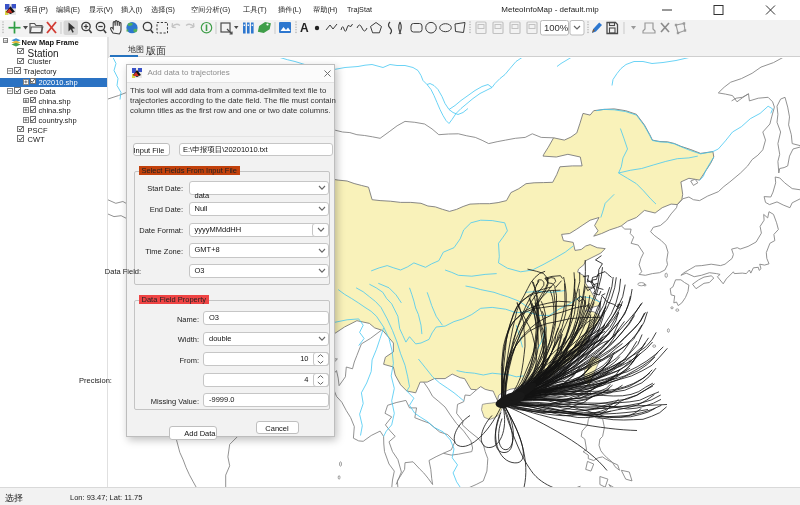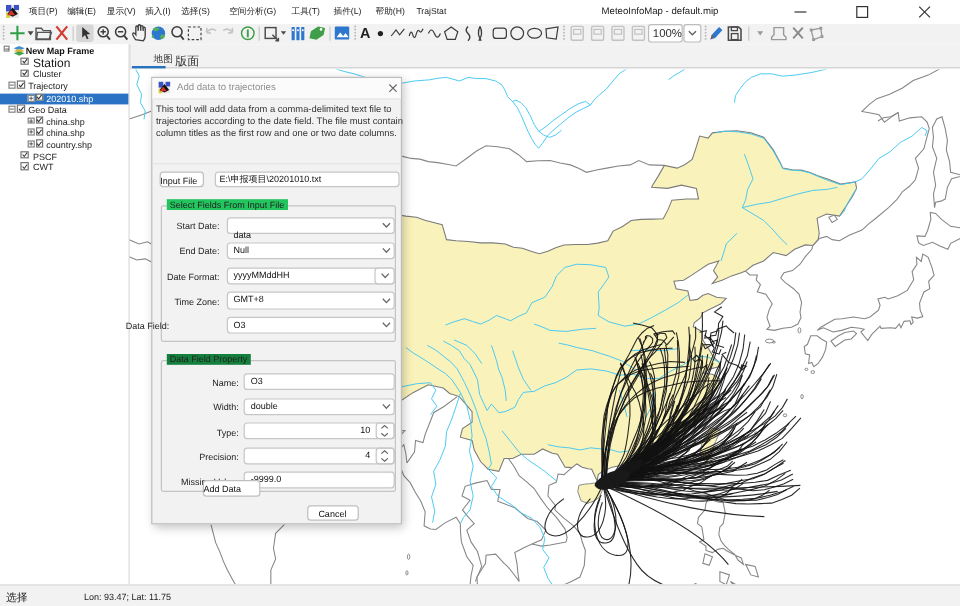--- a/index.html
+++ b/index.html
@@ -549,21 +549,21 @@
         <line x1="0.5" y1="0.5" x2="7.5" y2="7.5"></line>
         <line x1="7.5" y1="0.5" x2="0.5" y2="7.5"></line>
       </g>
     </svg>
     <div style="position:absolute;left:3px;top:20.5px;width:203px;font-size:7.8px;line-height:10.1px;color:#333;white-space:nowrap">This tool will add data from a comma-delimited text file to<br>trajectories according to the date field. The file must contain<br>column titles as the first row and one or two date columns.</div>
     <div style="position:absolute;left:0px;top:71px;width:100%;height:1px;background:#e4e4e4"></div>
     <div style="position:absolute;left:5.5px;top:77.5px;width:37px;height:13.5px;background:#fff;border:1px solid #bfbfbf;border-radius:3px;box-sizing:border-box;font-size:7.5px;color:#111;text-align:left;line-height:13.5px">Input File</div>
     <div style="position:absolute;left:52px;top:77.5px;width:154px;height:13.5px;background:#fff;border:1px solid #c6c6c6;border-radius:3px;box-sizing:border-box"></div>
     <div style="position:absolute;left:56px;top:79.7px;font-size:7.5px;color:#111">E:\申报项目\20201010.txt</div>
     <div style="position:absolute;left:6.5px;top:106px;width:196.5px;height:114px;border:1px solid #c4c4c4;border-radius:2px;box-sizing:border-box"></div>
-    <div style="position:absolute;left:11.5px;top:100.5px;background:#22c55e;padding:0 3px;font-size:7.5px;color:#222">Select Fields From Input File</div>
+    <div style="position:absolute;left:11.5px;top:100.5px;background:#c2410c;padding:0 3px;font-size:7.5px;color:#222">Select Fields From Input File</div>
     <div style="position:absolute;left:-64px;top:119.0px;width:120px;font-size:7.5px;color:#222;text-align:right">Start Date:</div>
     <div style="position:absolute;left:61.5px;top:115.5px;width:140px;height:14.5px;background:#fff;border:1px solid #c6c6c6;border-radius:3px;box-sizing:border-box"></div>
     <div style="position:absolute;left:67.5px;top:126px;font-size:7.5px;color:#111">data</div>
     <svg style="position:absolute;left:190.5px;top:120.25px" width="8" height="6" viewBox="0 0 8 6">
       <path d="M1,1 l3,3.2 l3,-3.2" fill="none" stroke="#676767" stroke-width="1.1"></path>
     </svg>
     <div style="position:absolute;left:-64px;top:140.0px;width:120px;font-size:7.5px;color:#222;text-align:right">End Date:</div>
     <div style="position:absolute;left:61.5px;top:136.5px;width:140px;height:14.5px;background:#fff;border:1px solid #c6c6c6;border-radius:3px;box-sizing:border-box"></div>
     <div style="position:absolute;left:67.5px;top:138.7px;font-size:7.5px;color:#111">Null</div>
     <svg style="position:absolute;left:190.5px;top:141.25px" width="8" height="6" viewBox="0 0 8 6">
@@ -582,47 +582,47 @@
     <svg style="position:absolute;left:190.5px;top:182.75px" width="8" height="6" viewBox="0 0 8 6">
       <path d="M1,1 l3,3.2 l3,-3.2" fill="none" stroke="#676767" stroke-width="1.1"></path>
     </svg>
     <div style="position:absolute;left:-64px;top:202.0px;width:120px;font-size:7.5px;color:#222;text-align:center">Data Field:</div>
     <div style="position:absolute;left:61.5px;top:198.5px;width:140px;height:14.5px;background:#fff;border:1px solid #c6c6c6;border-radius:3px;box-sizing:border-box"></div>
     <div style="position:absolute;left:67.5px;top:200.7px;font-size:7.5px;color:#111">O3</div>
     <svg style="position:absolute;left:190.5px;top:203.25px" width="8" height="6" viewBox="0 0 8 6">
       <path d="M1,1 l3,3.2 l3,-3.2" fill="none" stroke="#676767" stroke-width="1.1"></path>
     </svg>
     <div style="position:absolute;left:6.5px;top:235px;width:196.5px;height:109.5px;border:1px solid #c4c4c4;border-radius:2px;box-sizing:border-box"></div>
-    <div style="position:absolute;left:11.5px;top:229.5px;background:#15803d;padding:0 3px;font-size:7.5px;color:#222">Data Field Property</div>
+    <div style="position:absolute;left:11.5px;top:229.5px;background:#ef4444;padding:0 3px;font-size:7.5px;color:#222">Data Field Property</div>
     <div style="position:absolute;left:-48px;top:249.5px;width:120px;font-size:7.5px;color:#222;text-align:right">Name:</div>
     <div style="position:absolute;left:76px;top:246px;width:125.5px;height:14px;background:#fff;border:1px solid #c6c6c6;border-radius:3px;box-sizing:border-box"></div>
     <div style="position:absolute;left:82px;top:248.2px;font-size:7.5px;color:#111">O3</div>
     <div style="position:absolute;left:-48px;top:270.0px;width:120px;font-size:7.5px;color:#222;text-align:right">Width:</div>
     <div style="position:absolute;left:76px;top:266.5px;width:125.5px;height:14px;background:#fff;border:1px solid #c6c6c6;border-radius:3px;box-sizing:border-box"></div>
     <div style="position:absolute;left:82px;top:268.7px;font-size:7.5px;color:#111">double</div>
     <svg style="position:absolute;left:190.5px;top:271.0px" width="8" height="6" viewBox="0 0 8 6">
       <path d="M1,1 l3,3.2 l3,-3.2" fill="none" stroke="#676767" stroke-width="1.1"></path>
     </svg>
-    <div style="position:absolute;left:-48px;top:290.5px;width:120px;font-size:7.5px;color:#222;text-align:right">Type:</div>
+    <div style="position:absolute;left:-48px;top:290.5px;width:120px;font-size:7.5px;color:#222;text-align:right">From:</div>
     <div style="position:absolute;left:76px;top:287px;width:125.5px;height:14px;background:#fff;border:1px solid #c6c6c6;border-radius:3px;box-sizing:border-box"></div>
     <div style="position:absolute;left:76px;top:289.2px;width:105.5px;font-size:7.5px;color:#111;text-align:right">10</div>
     <div style="position:absolute;left:185.5px;top:287px;width:16px;height:14px;border:1px solid #c6c6c6;border-radius:3px;box-sizing:border-box"></div>
     <svg style="position:absolute;left:190.0px;top:289px" width="7" height="4" viewBox="0 0 7 4">
       <path d="M0.8,3 l2.7,-2.4 l2.7,2.4" fill="none" stroke="#676767" stroke-width="1"></path>
     </svg>
     <svg style="position:absolute;left:190.0px;top:295px" width="7" height="4" viewBox="0 0 7 4">
       <path d="M0.8,1 l2.7,2.4 l2.7,-2.4" fill="none" stroke="#676767" stroke-width="1"></path>
     </svg>
-    <div style="position:absolute;left:-48px;top:311.0px;width:120px;font-size:7.5px;color:#222;text-align:right">Precision:</div>
+    <div style="position:absolute;left:-48px;top:311.0px;width:120px;font-size:7.5px;color:#222;">Precision:</div>
     <div style="position:absolute;left:76px;top:307.5px;width:125.5px;height:14px;background:#fff;border:1px solid #c6c6c6;border-radius:3px;box-sizing:border-box"></div>
     <div style="position:absolute;left:76px;top:309.7px;width:105.5px;font-size:7.5px;color:#111;text-align:right">4</div>
     <div style="position:absolute;left:185.5px;top:307.5px;width:16px;height:14px;border:1px solid #c6c6c6;border-radius:3px;box-sizing:border-box"></div>
     <svg style="position:absolute;left:190.0px;top:309.5px" width="7" height="4" viewBox="0 0 7 4">
       <path d="M0.8,3 l2.7,-2.4 l2.7,2.4" fill="none" stroke="#676767" stroke-width="1"></path>
     </svg>
     <svg style="position:absolute;left:190.0px;top:315.5px" width="7" height="4" viewBox="0 0 7 4">
       <path d="M0.8,1 l2.7,2.4 l2.7,-2.4" fill="none" stroke="#676767" stroke-width="1"></path>
     </svg>
     <div style="position:absolute;left:-48px;top:331.5px;width:120px;font-size:7.5px;color:#222;text-align:right">Missing Value:</div>
     <div style="position:absolute;left:76px;top:328px;width:125.5px;height:14px;background:#fff;border:1px solid #c6c6c6;border-radius:3px;box-sizing:border-box"></div>
     <div style="position:absolute;left:82px;top:330.2px;font-size:7.5px;color:#111">-9999.0</div>
-    <div style="position:absolute;left:41.5px;top:335px;width:48px;height:13.5px;background:#fff;border:1px solid #bfbfbf;border-radius:3px;box-sizing:border-box;font-size:7.5px;color:#111;text-align:left;line-height:13.5px">Add Data</div>
+    <div style="position:absolute;left:41.5px;top:361px;width:48px;height:13.5px;background:#fff;border:1px solid #bfbfbf;border-radius:3px;box-sizing:border-box;font-size:7.5px;color:#111;text-align:right;line-height:13.5px">Add Data</div>
     <div style="position:absolute;left:128.5px;top:355.5px;width:43px;height:13.5px;background:#fff;border:1px solid #bfbfbf;border-radius:3px;box-sizing:border-box;font-size:7.5px;color:#111;text-align:center;line-height:13.5px">Cancel</div>
   </div>
 </body></html>

